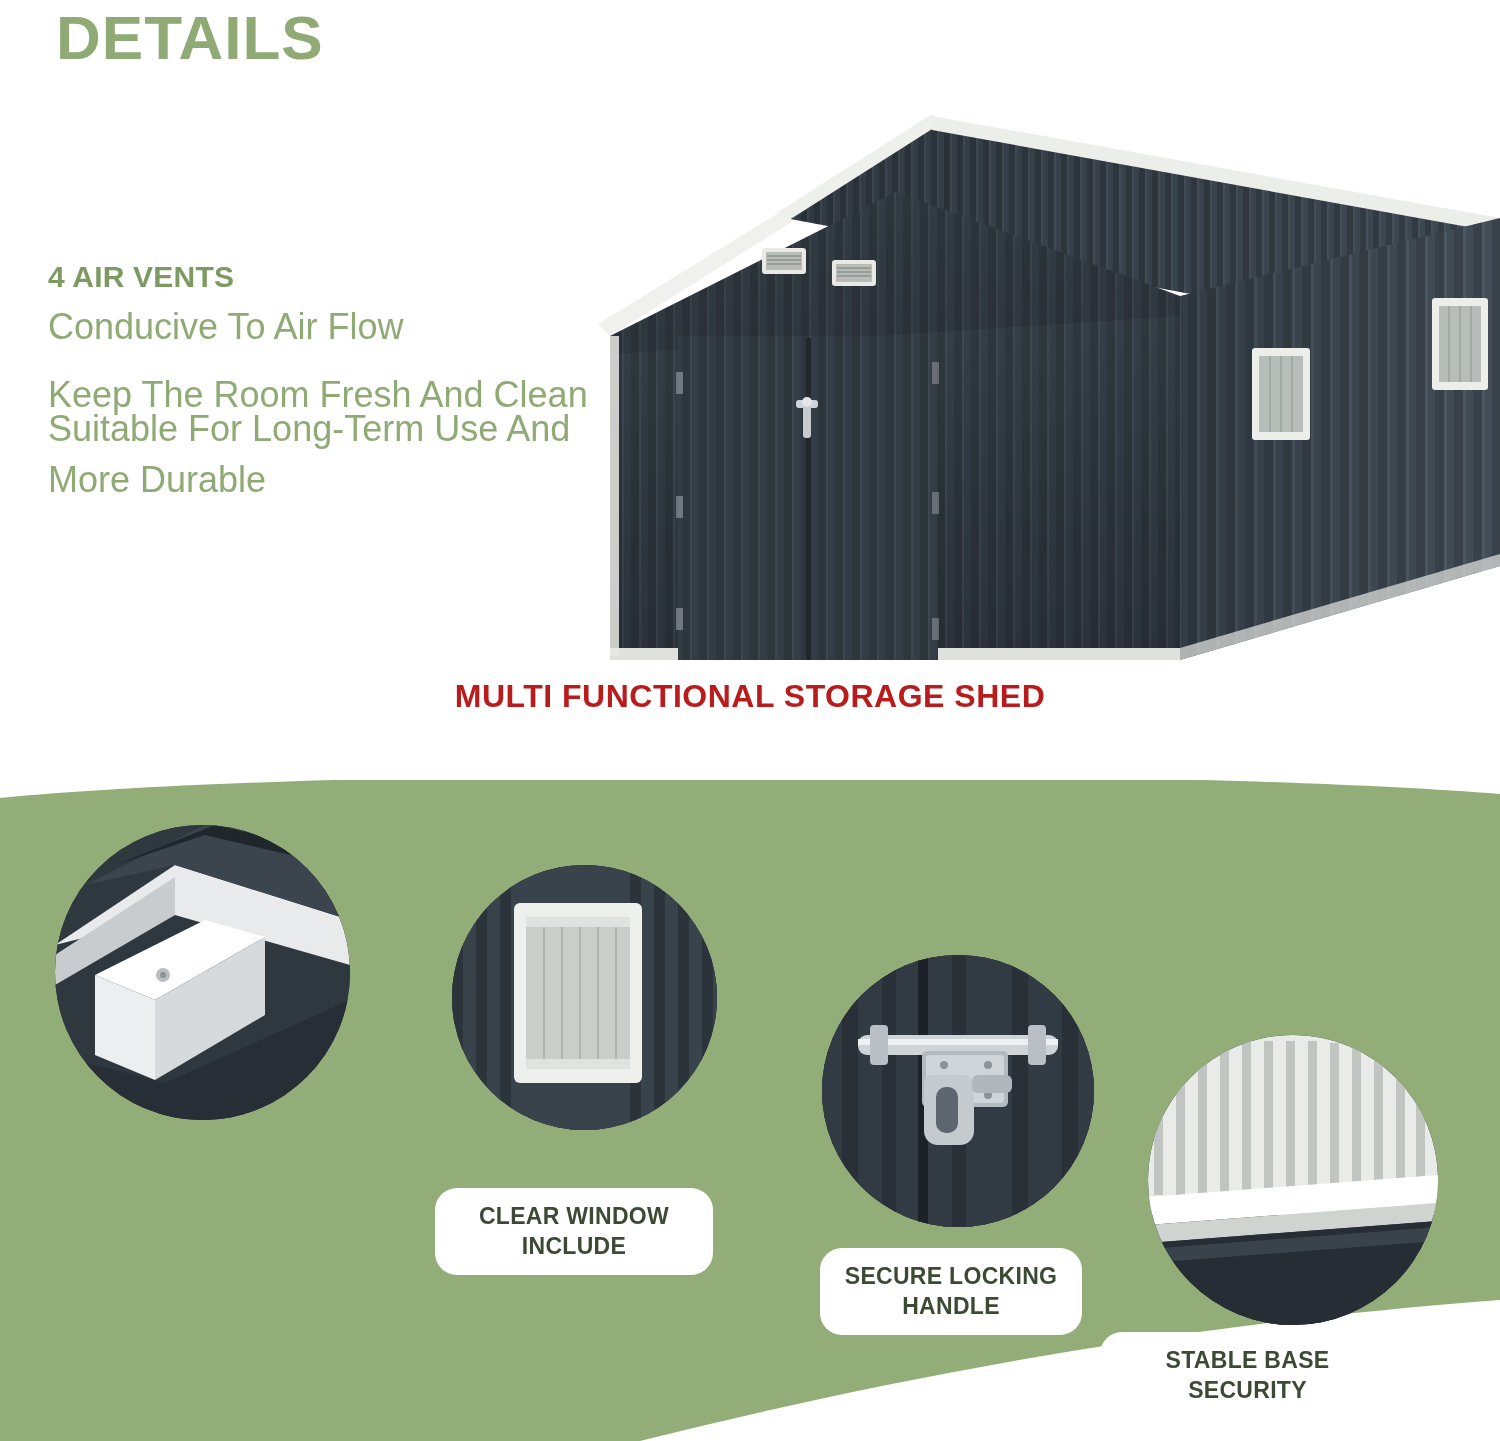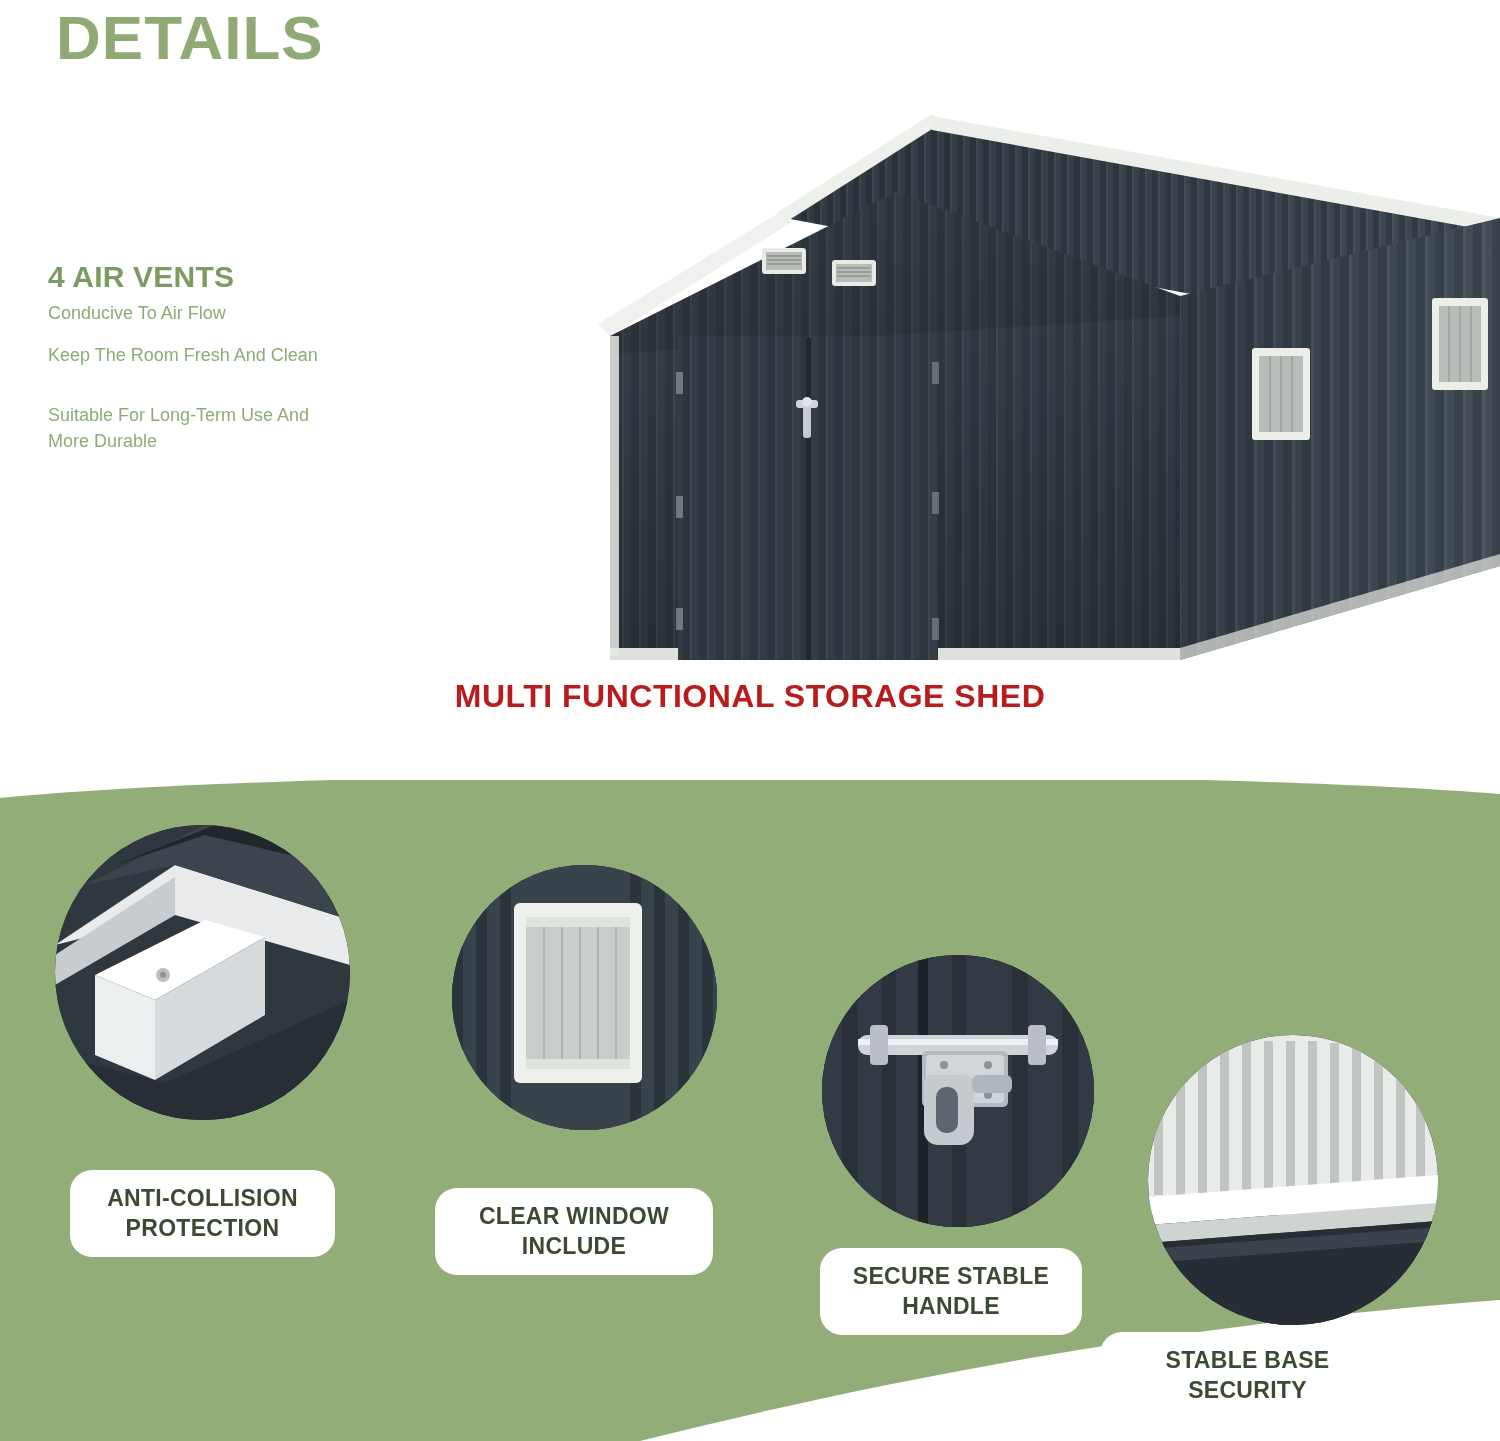--- a/index.html
+++ b/index.html
@@ -38,21 +38,21 @@
 
   .feature-heading {
     color: #7d9a63;
     font-size: 30px;
     font-weight: bold;
     line-height: 1.28;
     letter-spacing: 0.2px;
   }
   .feature-sub {
     color: #8faa74;
-    font-size: 18px;
+    font-size: 36px;
     line-height: 1.42;
     margin-top: 5px;
     font-weight: normal;
   }
 
   
   .hero {
     position: absolute;
     left: 580px;
     top: 100px;
@@ -282,24 +282,20 @@
         <polygon points="60,40 160,0 295,32 295,44 150,10" fill="#1f262c"></polygon>
         <polygon points="40,150 150,95 210,112 100,175" fill="#ffffff"></polygon>
         <polygon points="40,150 40,230 100,255 100,175" fill="#eceff0"></polygon>
         <polygon points="100,175 210,112 210,190 100,255" fill="#d6dadc"></polygon>
         <circle cx="108" cy="150" r="7" fill="#b9bec1"></circle>
         <circle cx="108" cy="150" r="3" fill="#8d9295"></circle>
         <polygon points="0,230 110,258 295,175 295,295 0,295" fill="#272e35"></polygon>
       </g>
     </svg>
   </div>
-  <div class="pill p1">
-    <div>ANTI-COLLISION</div>
-    <div>PROTECTION</div>
-  </div>
 
   <div class="circle c2">
     <svg width="265" height="265" viewBox="0 0 265 265" xmlns="http://www.w3.org/2000/svg">
       <rect width="265" height="265" fill="#333c45"></rect>
       <g>
         <rect x="0" y="0" width="265" height="265" fill="#39434c"></rect>
         <g fill="#000" opacity="0.22">
           <rect x="0" y="0" width="11" height="265"></rect>
           <rect x="24" y="0" width="11" height="265"></rect>
           <rect x="48" y="0" width="11" height="265"></rect>
@@ -351,21 +347,21 @@
       <circle cx="166" cy="110" r="4" fill="#8c9398"></circle>
       <circle cx="122" cy="140" r="4" fill="#8c9398"></circle>
       <circle cx="166" cy="140" r="4" fill="#8c9398"></circle>
 
       <path d="M108 120 h34 a10 10 0 0 1 10 10 v46 a14 14 0 0 1 -14 14 h-22 a14 14 0 0 1 -14 -14 v-46 a10 10 0 0 1 6 -10 z" fill="#c4cace"></path>
       <rect x="114" y="132" width="22" height="46" rx="10" fill="#5d666e"></rect>
       <rect x="150" y="120" width="40" height="18" rx="6" fill="#b0b7bc"></rect>
     </svg>
   </div>
   <div class="pill p3">
-    <div>SECURE STABLE</div>
+    <div>SECURE LOCKING</div>
     <div>HANDLE</div>
   </div>
 
   <div class="circle c4">
     <svg width="290" height="290" viewBox="0 0 290 290" xmlns="http://www.w3.org/2000/svg">
       <rect width="290" height="290" fill="#2f373f"></rect>
       <rect x="0" y="0" width="290" height="180" fill="#e9ebe8"></rect>
       <g fill="#b9bfbb" opacity="0.85">
         <rect x="6" y="10" width="9" height="150"></rect>
         <rect x="28" y="8" width="9" height="152"></rect>

